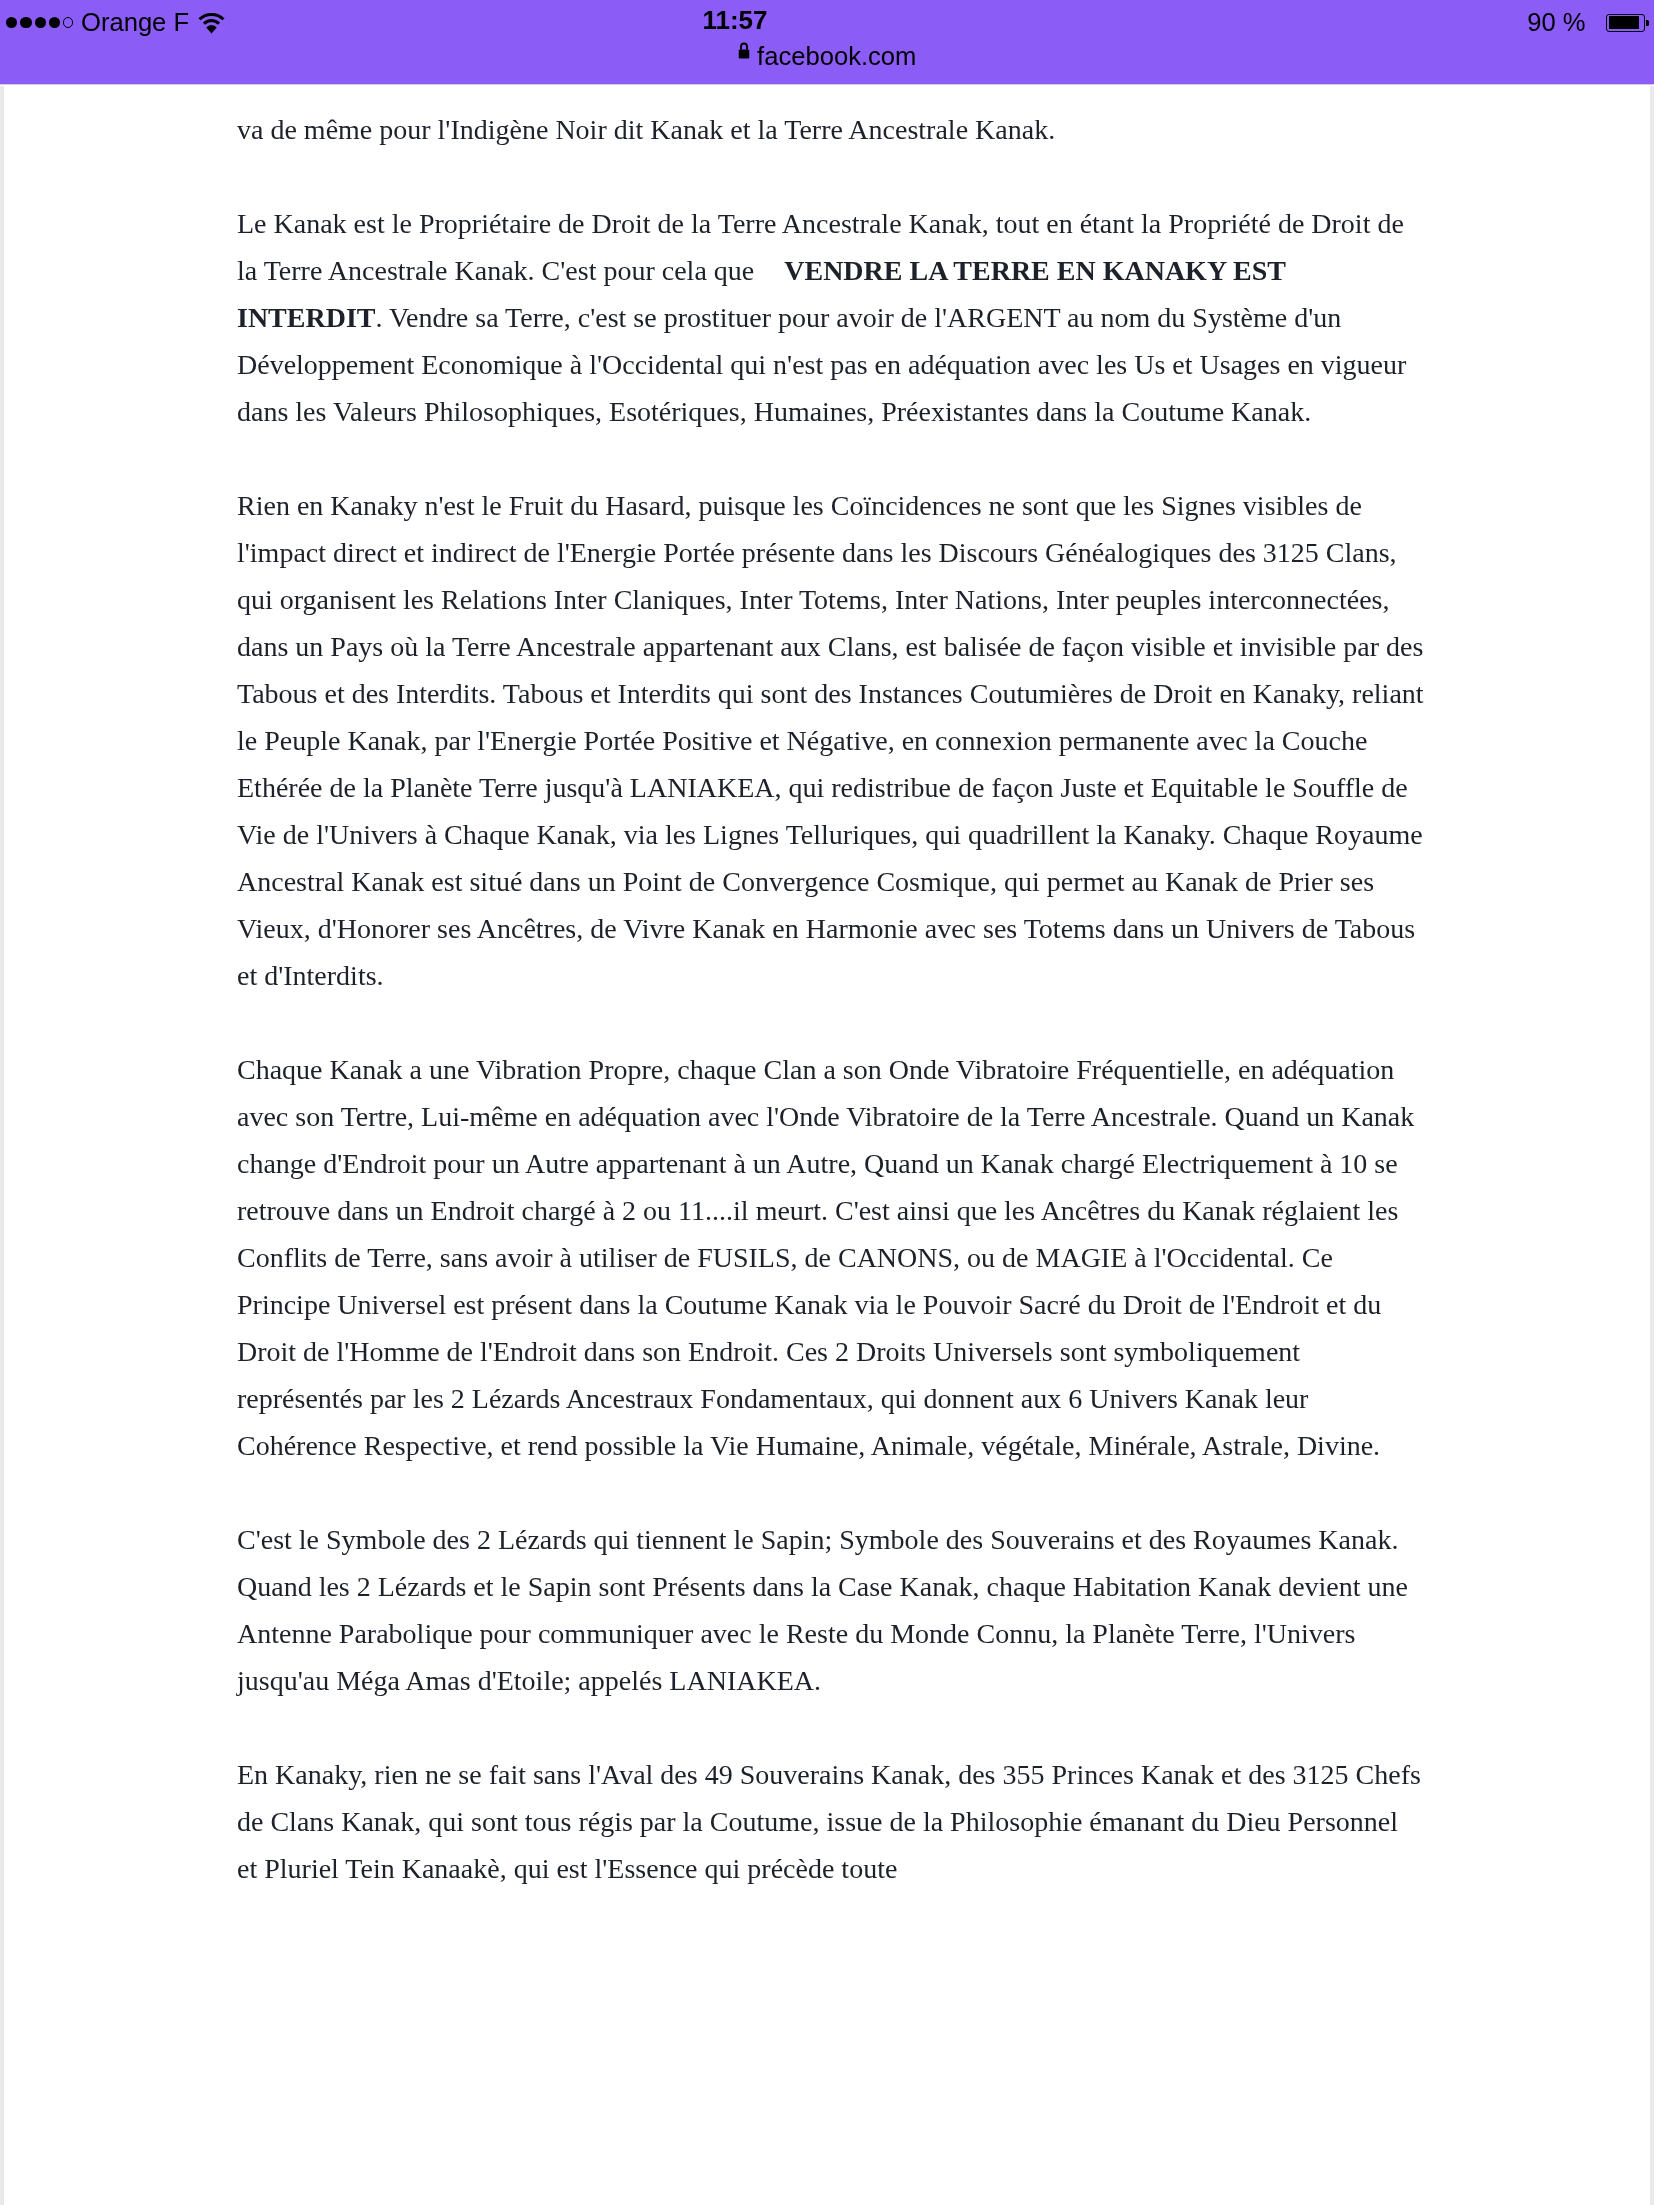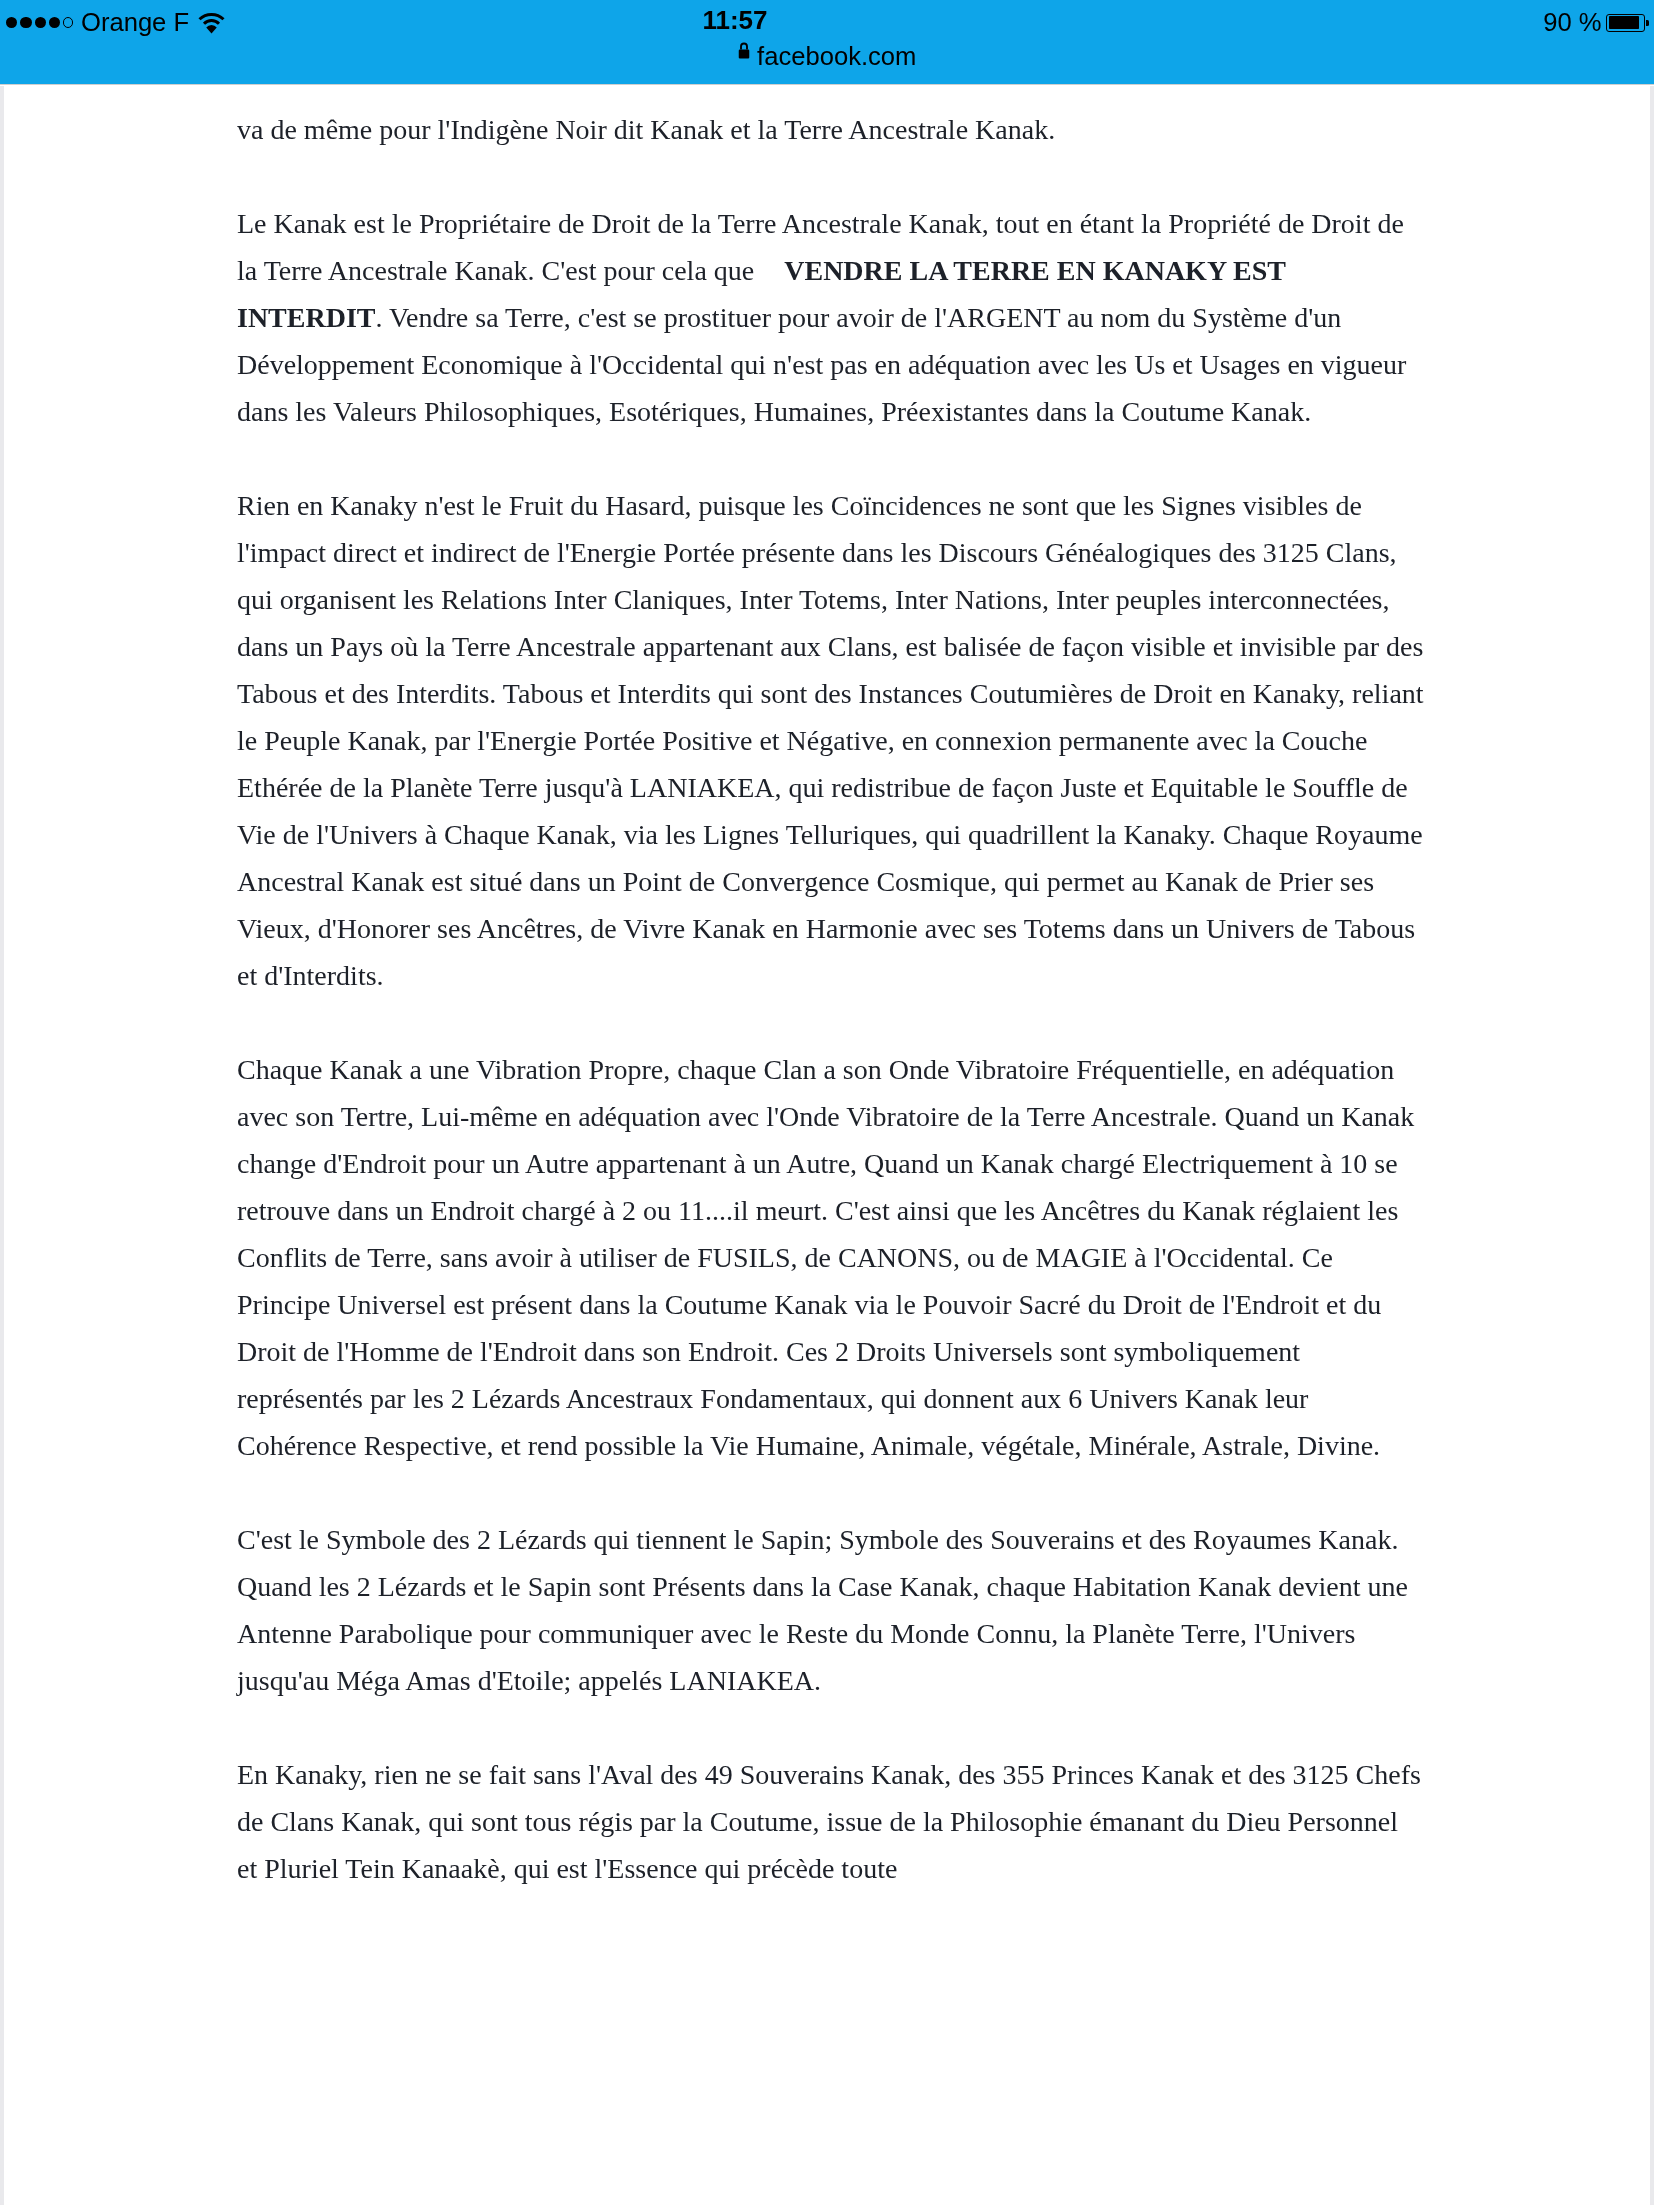--- a/index.html
+++ b/index.html
@@ -4,33 +4,33 @@
 <style>
   html, body { margin:0; padding:0; }
   body {
     width:1654px; height:2205px; overflow:hidden;
     background:#ffffff;
     font-family:"Liberation Serif", "DejaVu Serif", serif;
     position:relative;
   }
   .statusbar {
     position:absolute; left:0; top:0; width:1654px; height:84px;
-    background:#0ea5e9;
+    background:#8b5cf6;
     border-bottom:1.5px solid #cfcfcf;
     font-family:"Liberation Sans", "DejaVu Sans", sans-serif;
     color:#000;
   }
   .sb-left { position:absolute; left:6px; top:6px; height:33px; display:flex; align-items:center; font-size:25.6px; }
   .signal { display:flex; gap:3px; margin-right:7.5px; align-items:center; }
   .dot { width:11.3px; height:11.3px; border-radius:50%; background:#000; }
   .dot.empty { background:transparent; border:1.5px solid #000; width:8.3px; height:8.3px; }
   .carrier { margin-right:9px; }
   .wifi { width:27px; height:24px; }
   .sb-time { position:absolute; left:0; width:1470px; top:4.5px; text-align:center; font-size:26px; font-weight:bold; }
-  .sb-right { position:absolute; right:9px; top:6px; height:33px; display:flex; align-items:center; font-size:25.6px; }
+  .sb-right { position:absolute; right:9px; top:6px; height:33px; display:flex; align-items:center; font-size:25.6px;gap:16px; }
   .battery { margin-left:4.5px; width:39px; height:18px; border:1.5px solid #000; border-radius:3px; position:relative; padding:1.5px; box-sizing:border-box; }
   .battery-fill { height:100%; background:#000; border-radius:0.8px; }
   .battery-tip { position:absolute; right:-5.3px; top:5.3px; width:3px; height:6px; background:#000; border-radius:0 1.5px 1.5px 0; }
   .url { position:absolute; left:0; width:1654px; top:42px; text-align:center; font-size:25.6px; display:flex; justify-content:center; align-items:flex-start; }
   .lock { width:12px; height:16.5px; margin-right:7.5px; }
 
   .content-frame {
     position:absolute; left:0; top:86px; width:1654px; height:2120px;
     border-left:4.5px solid #e9e9ec; border-right:4.5px solid #e9e9ec; box-sizing:border-box;
   }

